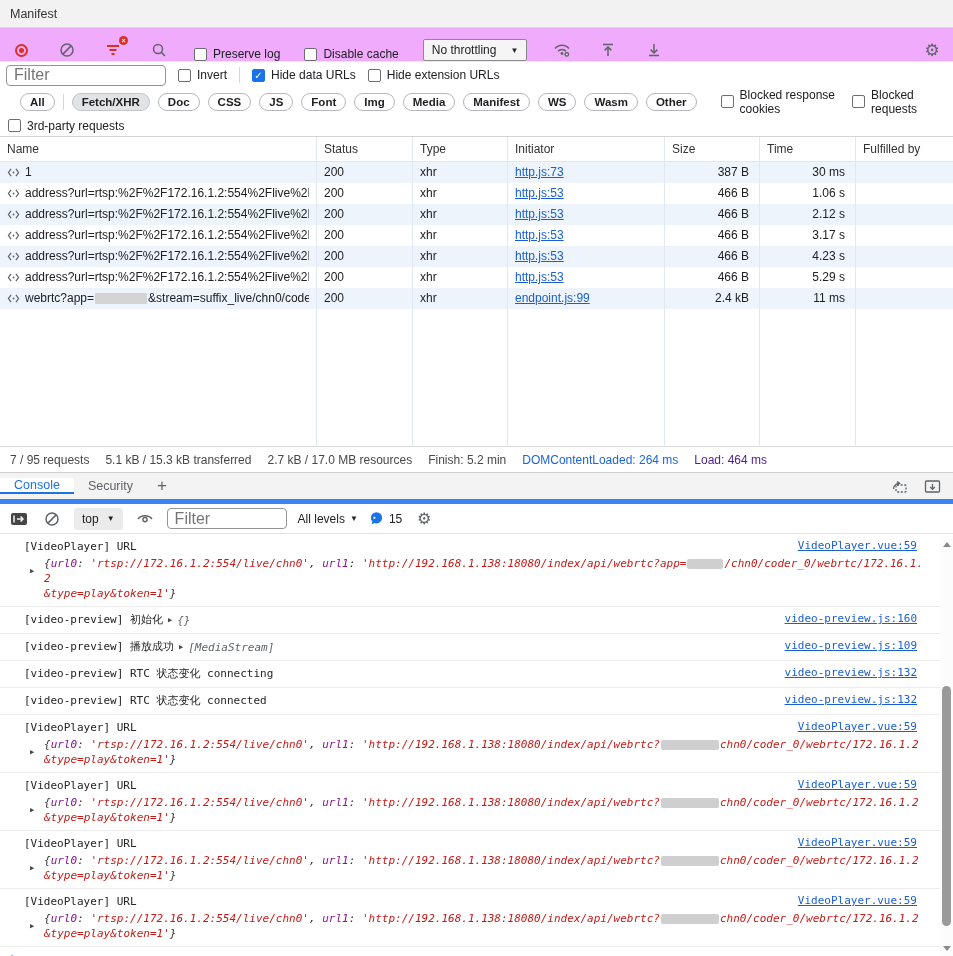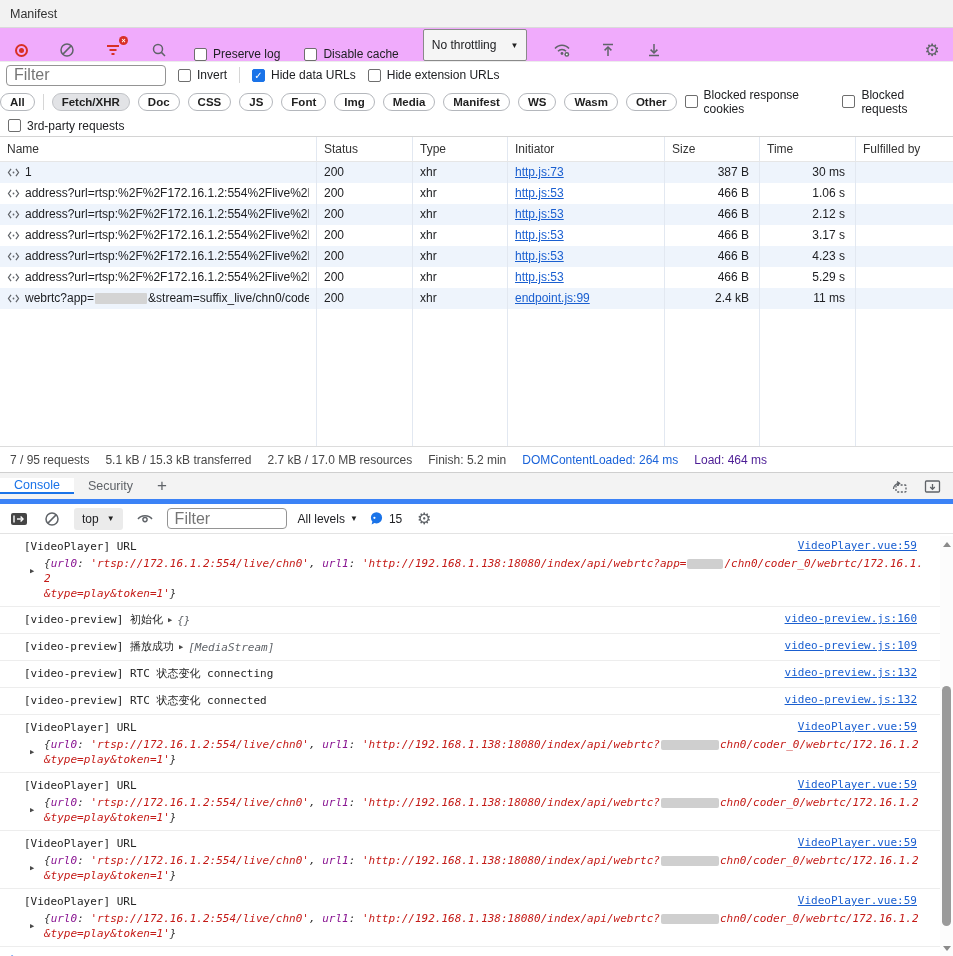--- a/index.html
+++ b/index.html
@@ -19,31 +19,31 @@
   .record { width:13px; height:13px; border:2px solid #d93025; border-radius:50%; position:relative; }
   .record::after { content:''; position:absolute; inset:2px; background:#d93025; border-radius:50%; }
   .funnel-badge { position:absolute; top:-3px; right:-4px; width:9px; height:9px; background:#d93025;
     border-radius:50%; color:#fff; font-size:7px; line-height:9px; text-align:center; font-weight:bold; }
   .vsep { width:1px; height:16px; background:#d6d6d6; }
   .check-item { display:flex; align-items:center; gap:6px; cursor:default; }
   .cb { width:13px; height:13px; border:1.5px solid #6e6e6e; border-radius:2px; background:#fff; flex:0 0 13px; position:relative; }
   .cb.checked { background:#1a73e8; border-color:#1a73e8; }
   .cb.checked::after { content:'\2713'; position:absolute; inset:0; color:#fff; font-size:10px; line-height:11px; text-align:center; font-weight:bold; }
   .select { display:flex; align-items:center; gap:14px; border:1px solid #8a8a8a; background:#f5f5f5;
-    padding:0 8px; border-radius:2px; height:32px; }
+    padding:0 8px; border-radius:2px; height:22px; }
   .caret { font-size:8px; color:#222; }
   .spacer { flex:1; }
   .gearglyph { font-size:17px; color:#5f6368; line-height:1; }
   
   .filter-row { height:26px; flex:0 0 26px; display:flex; align-items:center; gap:12px; padding:0 6px; }
   .txt-input { height:21px; border:1px solid #949494; border-radius:4px; padding:0 7px; font-size:16px;
     font-family:inherit; color:#202124; outline:none; }
   .net-filter-input { width:160px; }
   
-  .type-row { height:27px; flex:0 0 27px; display:flex; align-items:center; gap:0; padding:0 0; }
+  .type-row { height:27px; flex:0 0 27px; display:flex; align-items:center; gap:16px; padding:0 20px; }
   .pill { border:1px solid #b4b7bc; border-radius:11px; padding:2px 9px; font-weight:bold; font-size:11.5px;
     color:#1f1f1f; background:#fff; white-space:nowrap; }
   .pill.selected { background:#e2e3e6; border-color:#c2c4c8; }
   .third-row { height:22px; flex:0 0 22px; display:flex; align-items:center; padding:0 8px; border-bottom:1px solid #d4d4d4; }
   
   .tgrid { display:grid; grid-template-columns:317px 96px 95px 157px 95px 96px 1fr; }
   .thead { height:25px; flex:0 0 25px; border-bottom:1px solid #e6e6e6; }
   .thead .cell { line-height:24px; color:#333; }
   .cell { padding:0 7px; border-right:1px solid #e2e8f1; white-space:nowrap; overflow:hidden; }
   .cell:last-child { border-right:none; }

